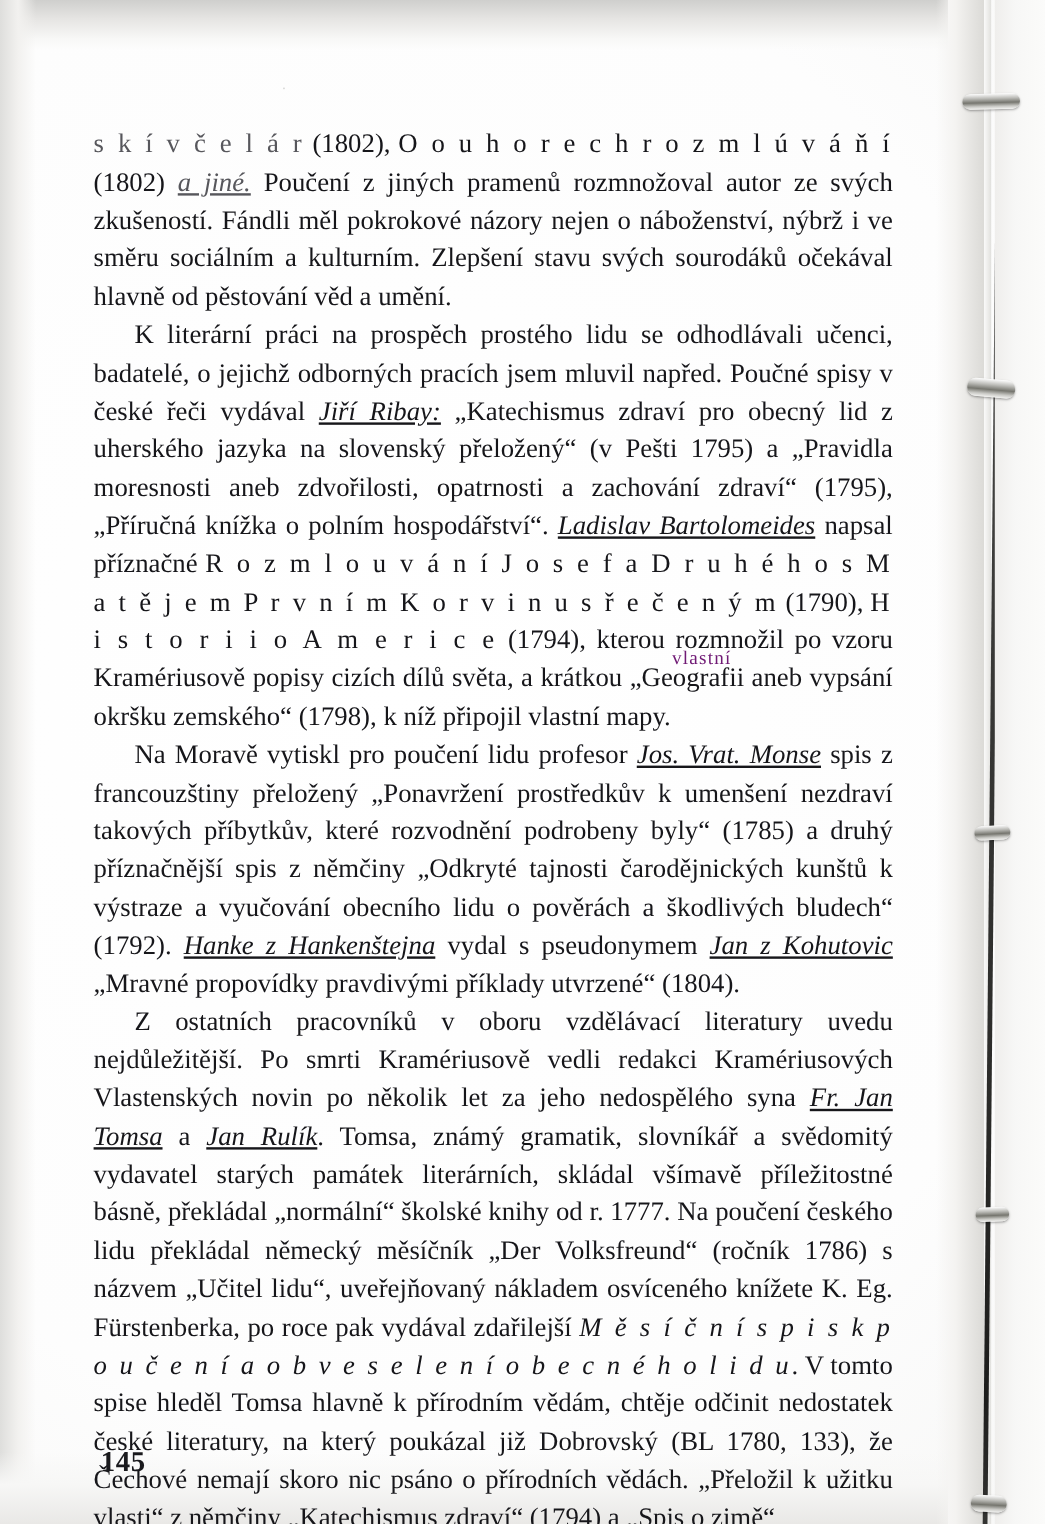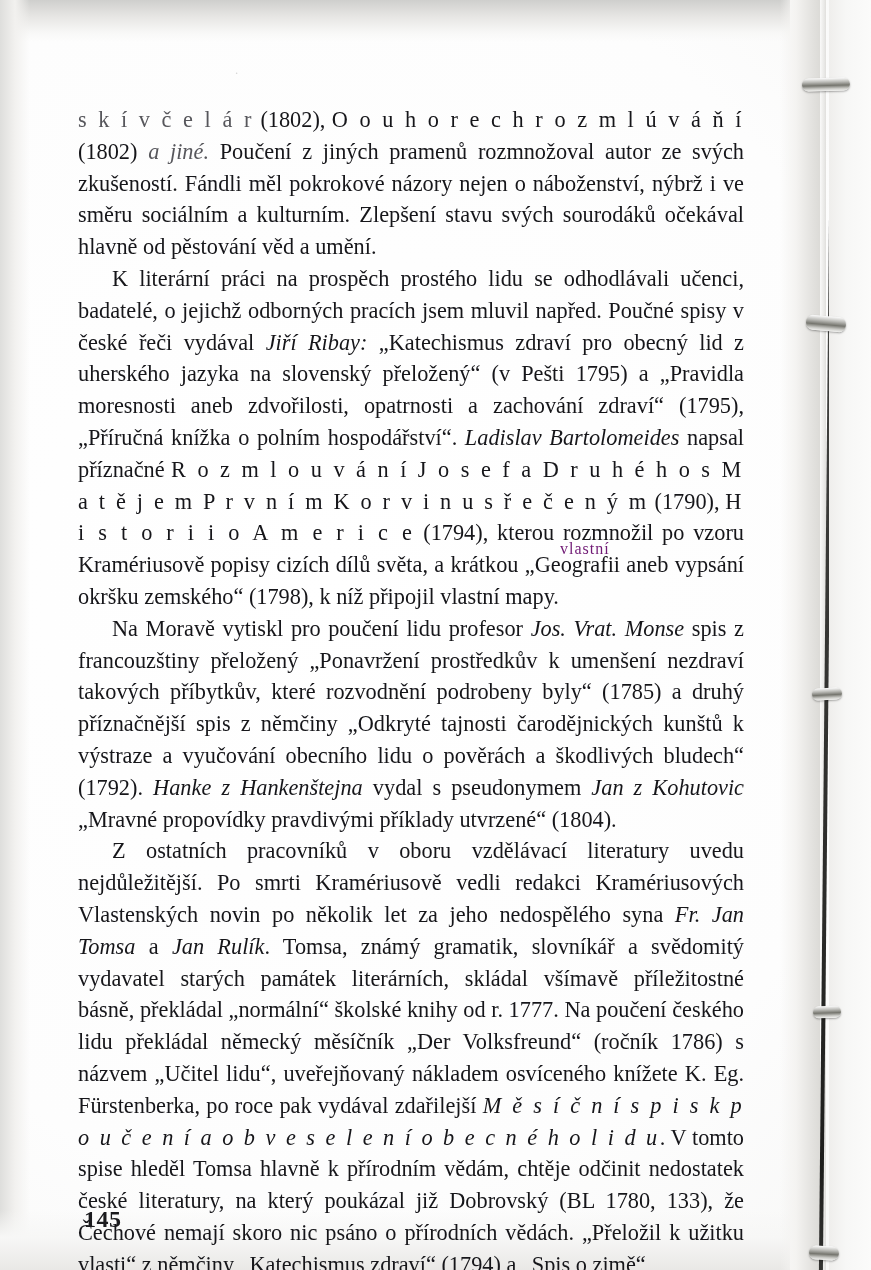--- a/index.html
+++ b/index.html
@@ -56,21 +56,21 @@
     -webkit-font-smoothing: antialiased;
   }
   #text-block p {
     margin: 0;
     text-indent: 34px;
     text-align: justify;
   }
   #text-block p.no-indent { text-indent: 0; }
   #text-block p:last-child { text-align: justify; }
 
-  .it { font-style: italic; }
+  .it { font-style: italic; text-decoration: underline; }
   .sp { letter-spacing: 2.6px; margin-top: 16px; }
   .spx { letter-spacing: 2.4px; font-style: italic; }
 
   
   .faded { color: #57575c; }
 
   
   #folio {
     position: absolute;
     left: 84px;

